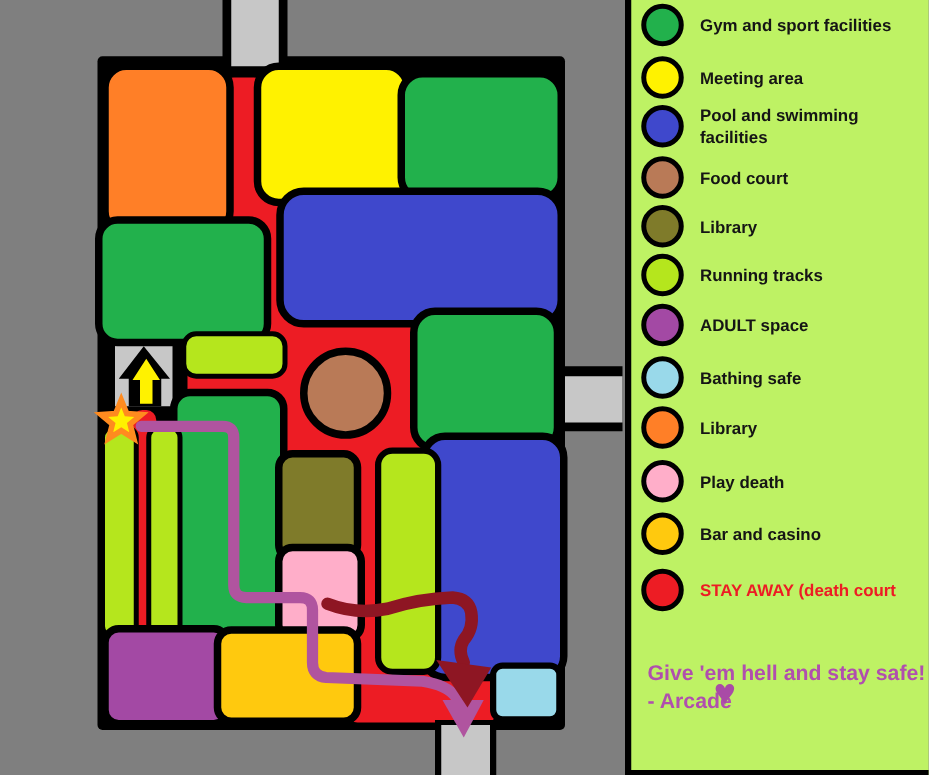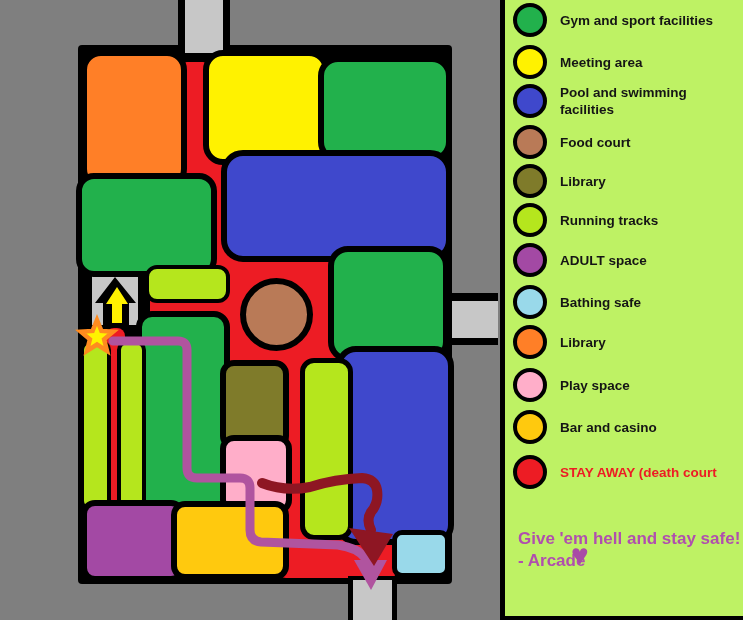--- a/index.html
+++ b/index.html
@@ -120,21 +120,21 @@
         </div>
         <div class="legend-item" style="top: 325px;">
           <span class="legend-swatch" style="background: rgb(255, 127, 39);"></span>
           <div class="legend-label">
             <div>Library</div>
           </div>
         </div>
         <div class="legend-item" style="top: 368px;">
           <span class="legend-swatch" style="background: rgb(255, 174, 201);"></span>
           <div class="legend-label">
-            <div>Play space</div>
+            <div>Play death</div>
           </div>
         </div>
         <div class="legend-item" style="top: 410px;">
           <span class="legend-swatch" style="background: rgb(255, 201, 14);"></span>
           <div class="legend-label">
             <div>Bar and casino</div>
           </div>
         </div>
         <div class="legend-item" style="top: 455px;">
           <span class="legend-swatch" style="background: rgb(237, 28, 36);"></span>

